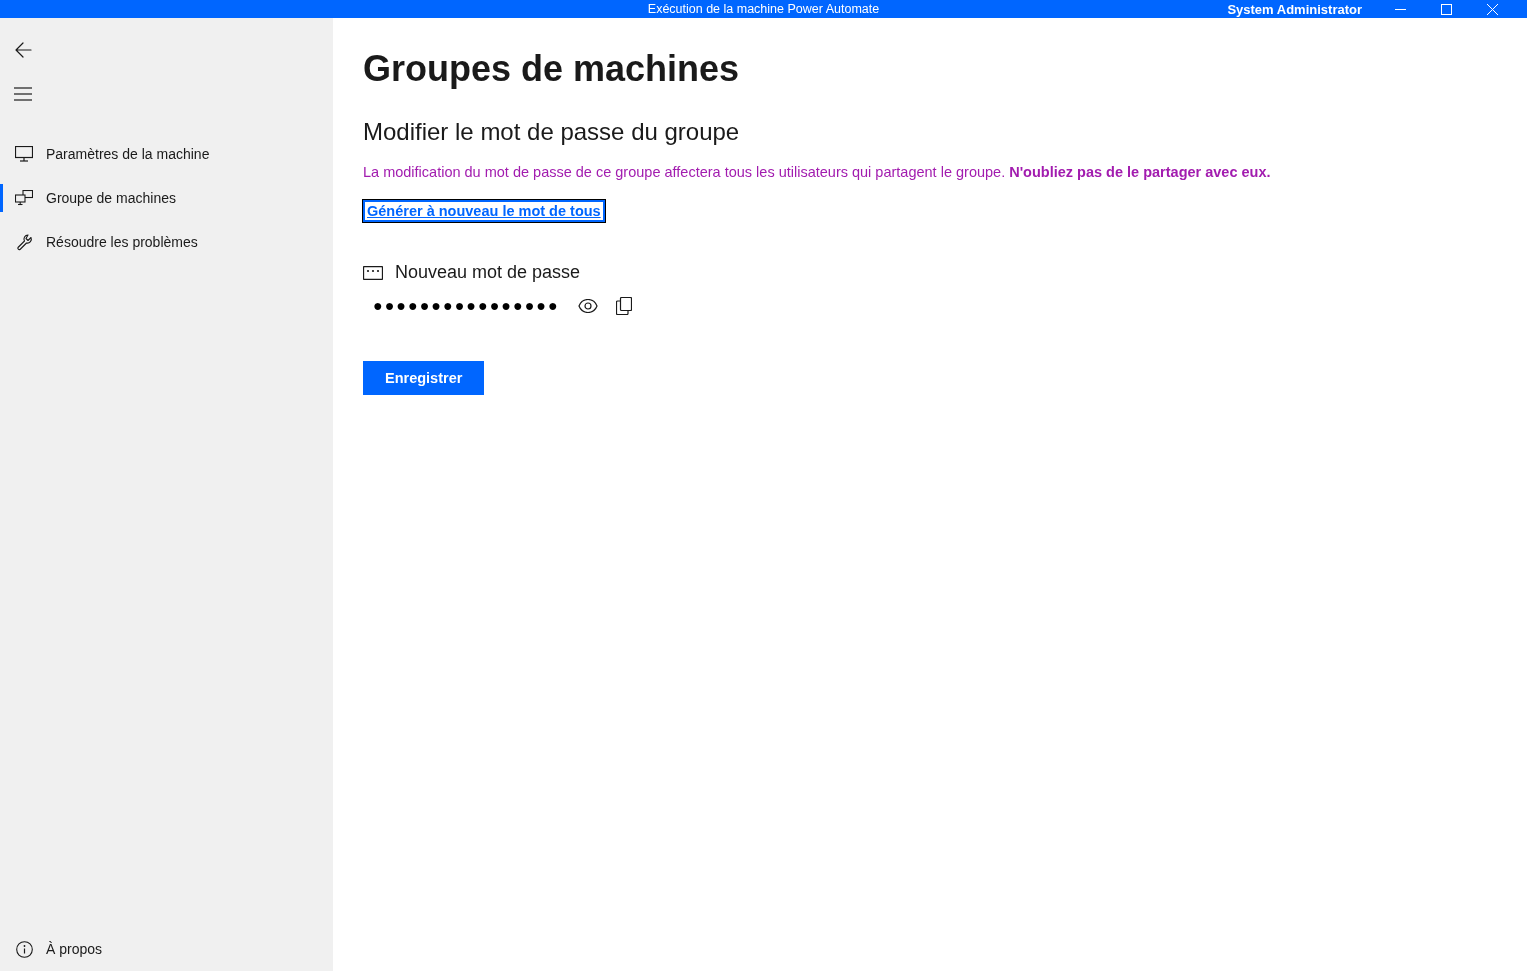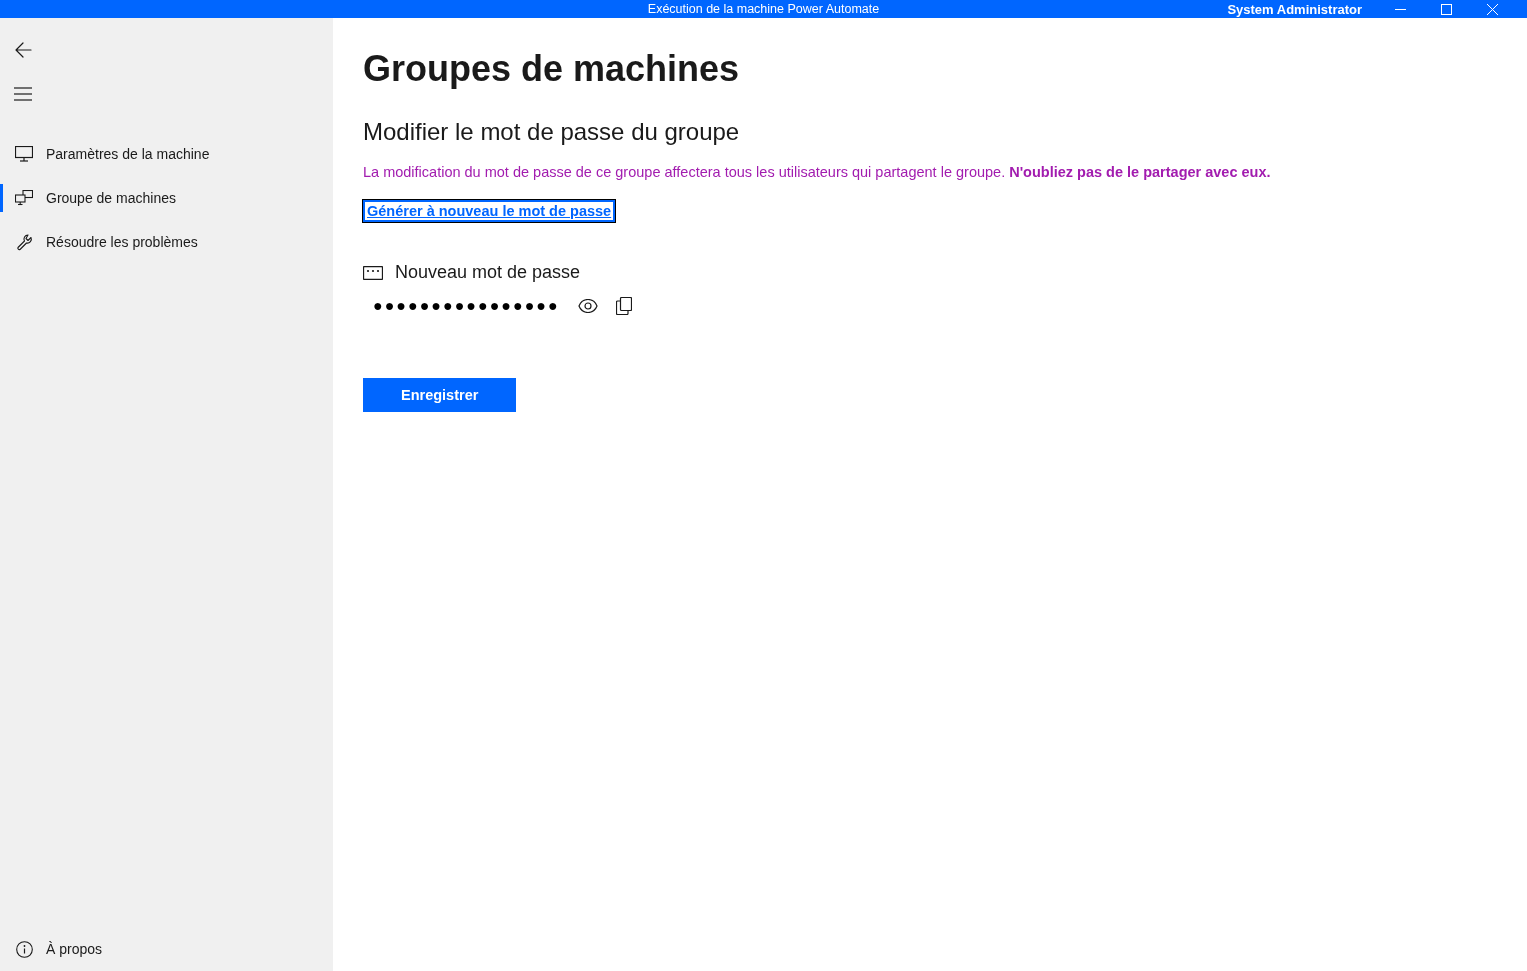--- a/index.html
+++ b/index.html
@@ -179,23 +179,22 @@
       display: flex;
       align-items: center;
       margin-right: 18px;
     }
     .primary-btn {
       background: #0066ff;
       color: #ffffff;
       border: none;
       font-size: 14.5px;
       font-weight: 600;
-      padding: 9px 38px;
-      cursor: pointer;
-      margin-top: 17px;
+      padding: 9px 22px;
+      cursor: pointer;
     }
     svg { display: block; }
   </style>
 </head>
 <body>
 
 <div class="titlebar">
   <span class="titlebar-title">Exécution de la machine Power Automate</span>
   <div class="titlebar-right">
     <span class="titlebar-user">System Administrator</span>
@@ -289,21 +288,21 @@
 
   <div class="main">
     <h1 class="page-title">Groupes de machines</h1>
 
     <h2 class="section-title">Modifier le mot de passe du groupe</h2>
 
     <p class="section-desc">
       <span>La modification du mot de passe de ce groupe affectera tous les utilisateurs qui partagent le groupe. </span><strong>N'oubliez pas de le partager avec eux.</strong>
     </p>
 
-    <a class="link-action">Générer à nouveau le mot de passe</a>
+    <a class="link-action">Générer à nouveau le mot de tous</a>
 
     <div class="subsection-header">
       <span class="subsection-icon">
         <svg width="20" height="14" viewBox="0 0 20 14">
             <rect x="0.5" y="0.5" width="19" height="13" stroke="#1a1a1a" stroke-width="1.3" fill="none" rx="1"></rect>
             <circle cx="5" cy="5" r="1.1" fill="#1a1a1a"></circle>
             <circle cx="10" cy="5" r="1.1" fill="#1a1a1a"></circle>
             <circle cx="15" cy="5" r="1.1" fill="#1a1a1a"></circle>
           </svg>
       </span>

